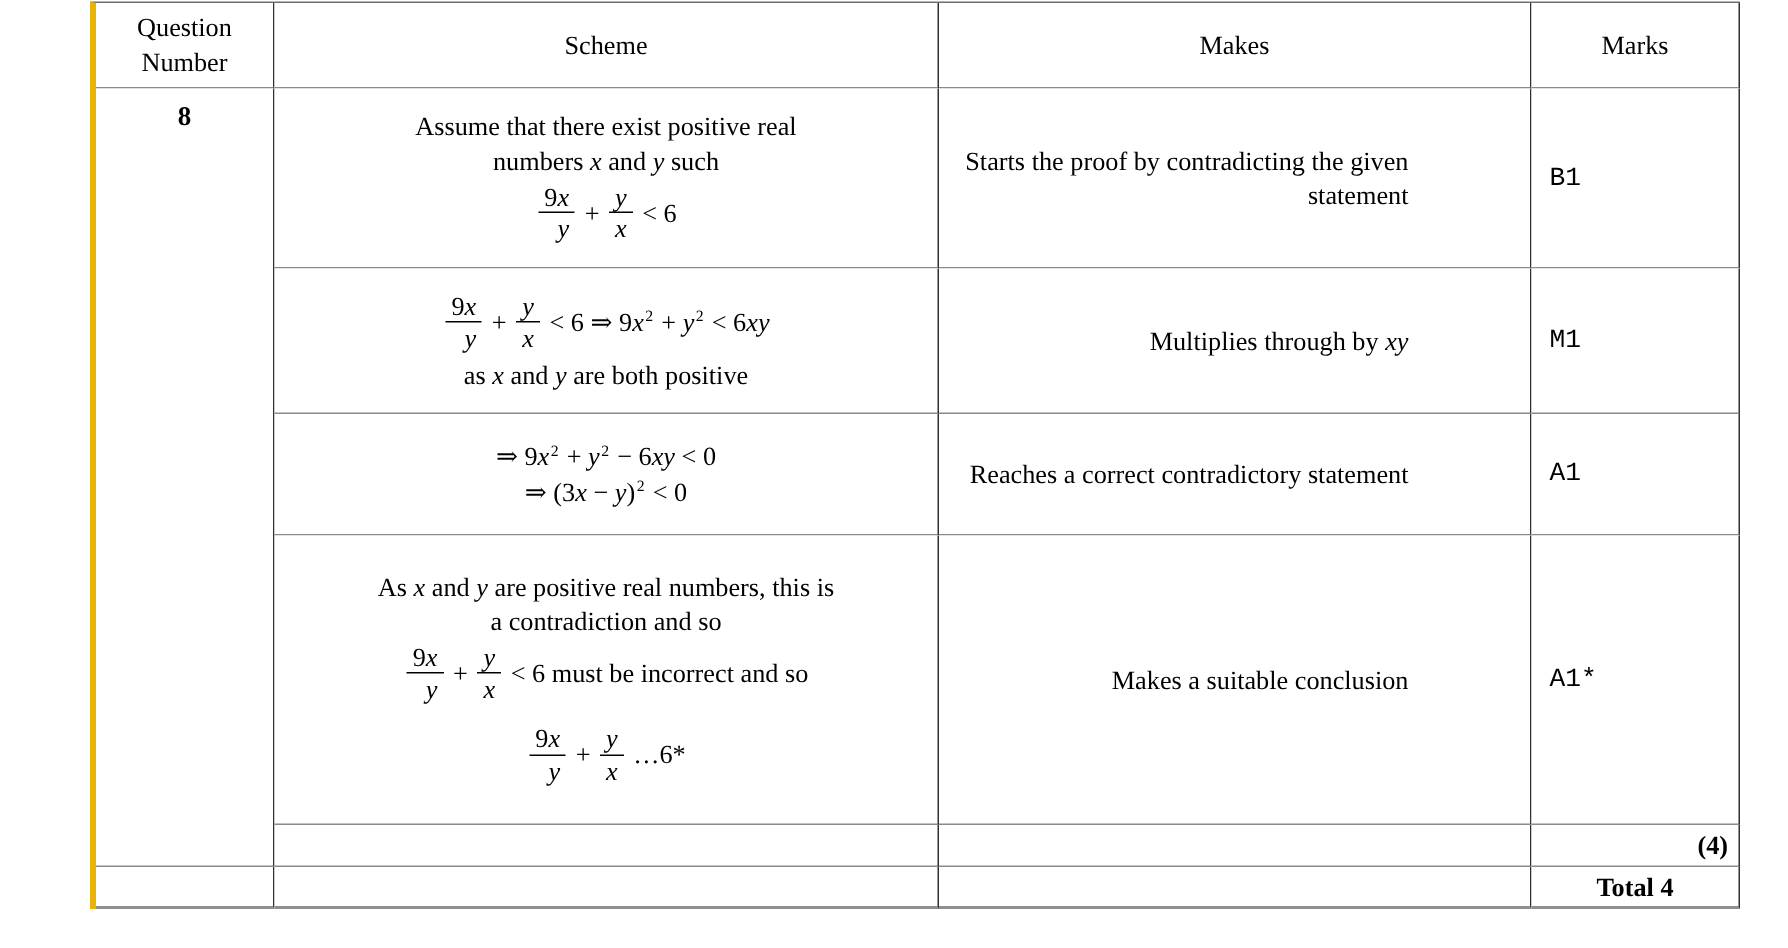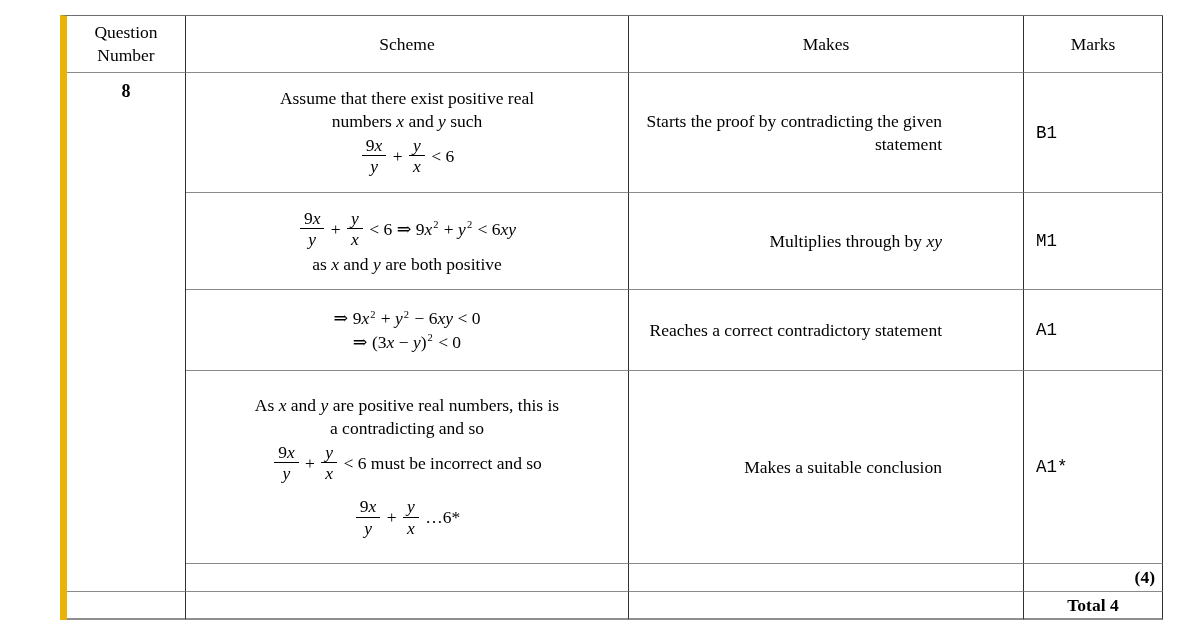--- a/index.html
+++ b/index.html
@@ -5,24 +5,24 @@
   html,body{margin:0;padding:0;background:#ffffff;}
   body{
     width:1192px;height:632px;overflow:hidden;
     font-family:"Liberation Serif","DejaVu Serif",serif;
     color:#000;
     -webkit-font-smoothing:antialiased;
   }
   .sheet{position:relative;width:1192px;height:632px;background:#fff;}
 
   table.ms{
-    position:absolute;left:60px;top:15px;
+    position:absolute;left:60px;top:1px;
     border-collapse:separate;border-spacing:0;
     table-layout:fixed;width:1096px;
-    border-top:1px solid #6e6e6e;border-left:7px solid #eab308;
+    border-top:1px solid #6e6e6e;border-left:4px solid #eab308;
   }
   td,th{
     box-sizing:border-box;
     border-right:1px solid #303030;
     border-bottom:1px solid #8a8a8a;
     padding:0;vertical-align:middle;
     font-size:17.5px;font-weight:normal;
     background:#fff;
   }
   tr.last td{border-bottom:2px solid #8f8f8f;}
@@ -46,21 +46,21 @@
   td.subtotal{ text-align:right; padding-right:7px; font-weight:bold; }
   td.totalcell{ text-align:center; font-weight:bold; }
 
   .sl{ margin:1px 0; line-height:1.28; }
   .eqline{ margin:5px 0 2px; line-height:1; }
   .eqline.gap-top{ margin-top:15px; }
 
   i.mv{ font-style:italic; }
   sup.msup{ font-size:0.60em; line-height:0; vertical-align:0.62em; margin:0 1px 0 1px; }
 
-  .frac{ display:inline-block; vertical-align:middle; text-align:center;
+  .frac{ display:inline-block; vertical-align:middle; text-align:right;
          margin:0 2px; transform:translateY(-2px); }
   .frac .fnum{ display:block; padding:0 4px 1px; border-bottom:1.4px solid #000; line-height:1.05; }
   .frac .fden{ display:block; padding:1px 4px 0; line-height:1.05; }
 </style>
 </head>
 <body>
 
 <div class="sheet">
   <table class="ms">
     <colgroup>
@@ -117,21 +117,21 @@
         <div class="notes-inner">Reaches a correct contradictory statement</div>
       </td>
       <td class="marks">
         <span>A1</span>
       </td>
     </tr>
 
     <tr class="h-r4">
       <td class="scheme">
         <div class="sl">As <i class="mv">x</i> and <i class="mv">y</i> are positive real numbers, this is</div>
-        <div class="sl">a contradicting and so</div>
+        <div class="sl">a contradiction and so</div>
         <div class="eqline"><span class="frac"><span class="fnum">9<i class="mv">x</i></span><span class="fden"><i class="mv">y</i></span></span> + <span class="frac"><span class="fnum"><i class="mv">y</i></span><span class="fden"><i class="mv">x</i></span></span> &lt; 6 must be incorrect and so</div>
         <div class="eqline gap-top"><span class="frac"><span class="fnum">9<i class="mv">x</i></span><span class="fden"><i class="mv">y</i></span></span> + <span class="frac"><span class="fnum"><i class="mv">y</i></span><span class="fden"><i class="mv">x</i></span></span> …6*</div>
       </td>
       <td class="notes">
         <div class="notes-inner">Makes a suitable conclusion</div>
       </td>
       <td class="marks">
         <span>A1*</span>
       </td>
     </tr>

